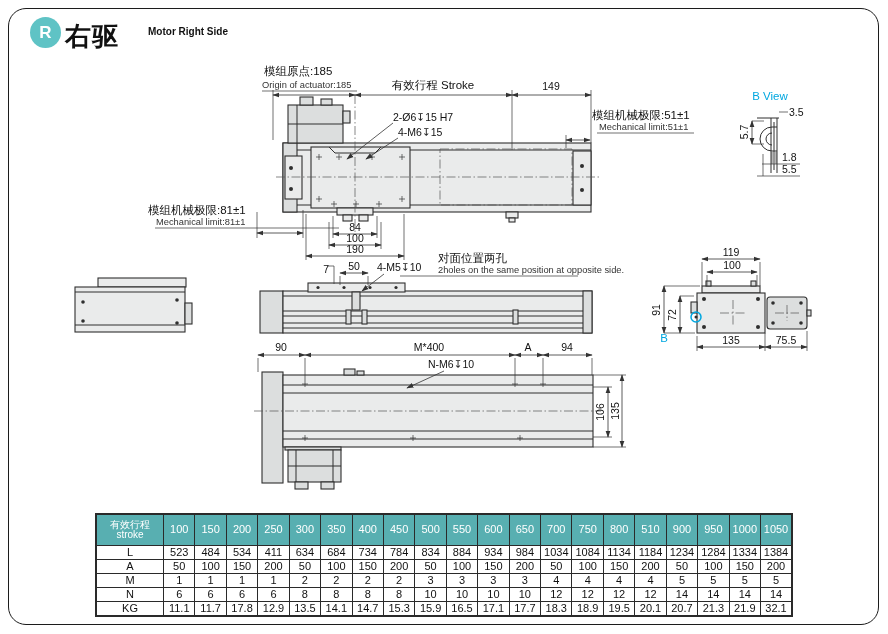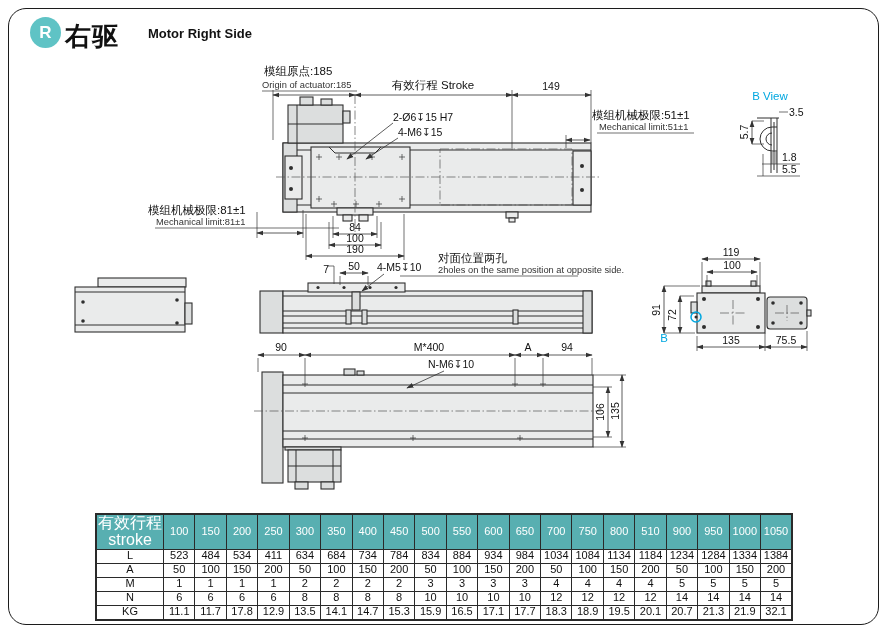--- a/index.html
+++ b/index.html
@@ -4,39 +4,39 @@
 <style>
   html,body{margin:0;padding:0;}
   body{width:888px;height:634px;background:#fff;position:relative;overflow:hidden;
        font-family:"Liberation Sans","DejaVu Sans",sans-serif;color:#111;}
   .frame{position:absolute;left:8px;top:8px;width:869px;height:615px;
          border:1.6px solid #1c1c1c;border-radius:18px;}
   .badge{position:absolute;left:30px;top:17px;width:31px;height:31px;border-radius:50%;
          background:var(--teal);color:#fff;font-weight:bold;font-size:17px;
          display:flex;align-items:center;justify-content:center;}
   .title-cn{position:absolute;left:65px;top:19px;font-size:26px;font-weight:700;letter-spacing:1px;}
-  .title-en{position:absolute;left:148px;top:26px;font-size:13px;font-weight:600;}
+  .title-en{position:absolute;left:148px;top:26px;font-size:10px;font-weight:600;}
   svg{position:absolute;left:0;top:0;}
   .ln{stroke:#2f2f2f;stroke-width:1;fill:none;}
   .fill{fill:#eaebeb;stroke:#2f2f2f;stroke-width:1.1;}
   .fill2{fill:#dcdede;stroke:#2f2f2f;stroke-width:1.1;}
   .cl{stroke:#555;stroke-width:0.7;fill:none;stroke-dasharray:9 2.5 1.5 2.5;}
   .dim{stroke:#333;stroke-width:0.8;fill:none;}
   .ext{stroke:#333;stroke-width:0.7;fill:none;}
   .t{font-size:10.5px;fill:#111;}
   .tc{font-size:11.5px;fill:#111;}
   .ts{font-size:9.3px;fill:#333;}
   .cyan-t{fill:var(--cyan);}
   .dot{fill:#2f2f2f;stroke:none;}
   table.spec{position:absolute;left:95px;top:513px;width:698px;border-collapse:collapse;
        table-layout:fixed;border:2px solid #2a2a2a;}
   table.spec th,table.spec td{border:1.2px solid #2a2a2a;text-align:center;padding:0;
        font-weight:400;font-size:11px;line-height:1.05;}
   table.spec thead th{background:var(--thead);color:#fff;height:30px;}
-  #stroke-th{font-size:16px;width:66px;}
+  #stroke-th{font-size:10px;width:66px;}
   table.spec tbody th,table.spec td{background:#fff;color:#111;height:13px;}
 </style>
 </head>
 <body>
 
 <div class="frame"></div>
 <div class="badge">R</div>
 <div class="title-cn">右驱</div>
 <div class="title-en">Motor Right Side</div>
 

